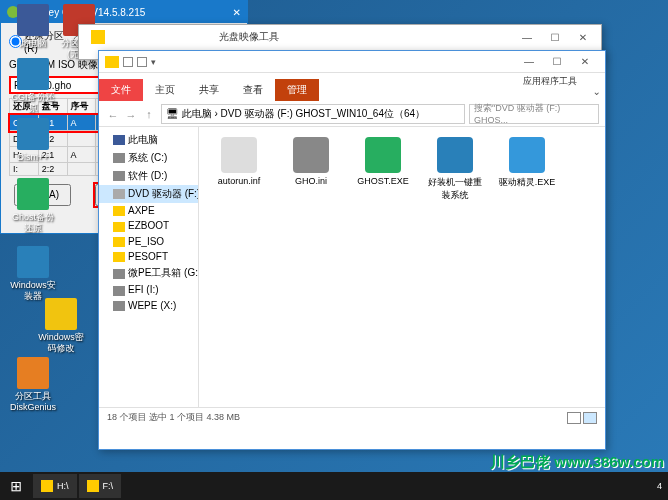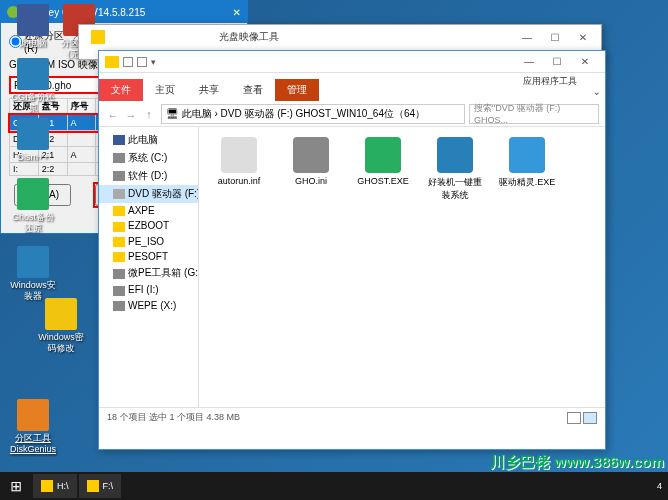--- a/index.html
+++ b/index.html
@@ -97,21 +97,21 @@
       <div class="lbl">Ghost备份还原</div>
     </div>
     <div class="dicon" style="left: 10px; top: 246px;">
       <div class="ic" style="background:#2980b9"></div>
       <div class="lbl">Windows安装器</div>
     </div>
     <div class="dicon" style="left: 10px; top: 298px; margin-left: 28px;">
       <div class="ic" style="background:#f1c40f"></div>
       <div class="lbl">Windows密码修改</div>
     </div>
-    <div class="dicon" style="left: 10px; top: 399px; text-decoration: underline;">
+    <div class="dicon" style="left: 10px; top: 357px;">
       <div class="ic" style="background:#e67e22"></div>
       <div class="lbl">分区工具DiskGenius</div>
     </div>
   </div>
 
 <div class="window backwin">
   <div class="win-titlebar">
     <span class="winicon"></span>
     <span style="margin-left:110px;">光盘映像工具</span>
     <div class="win-controls">

